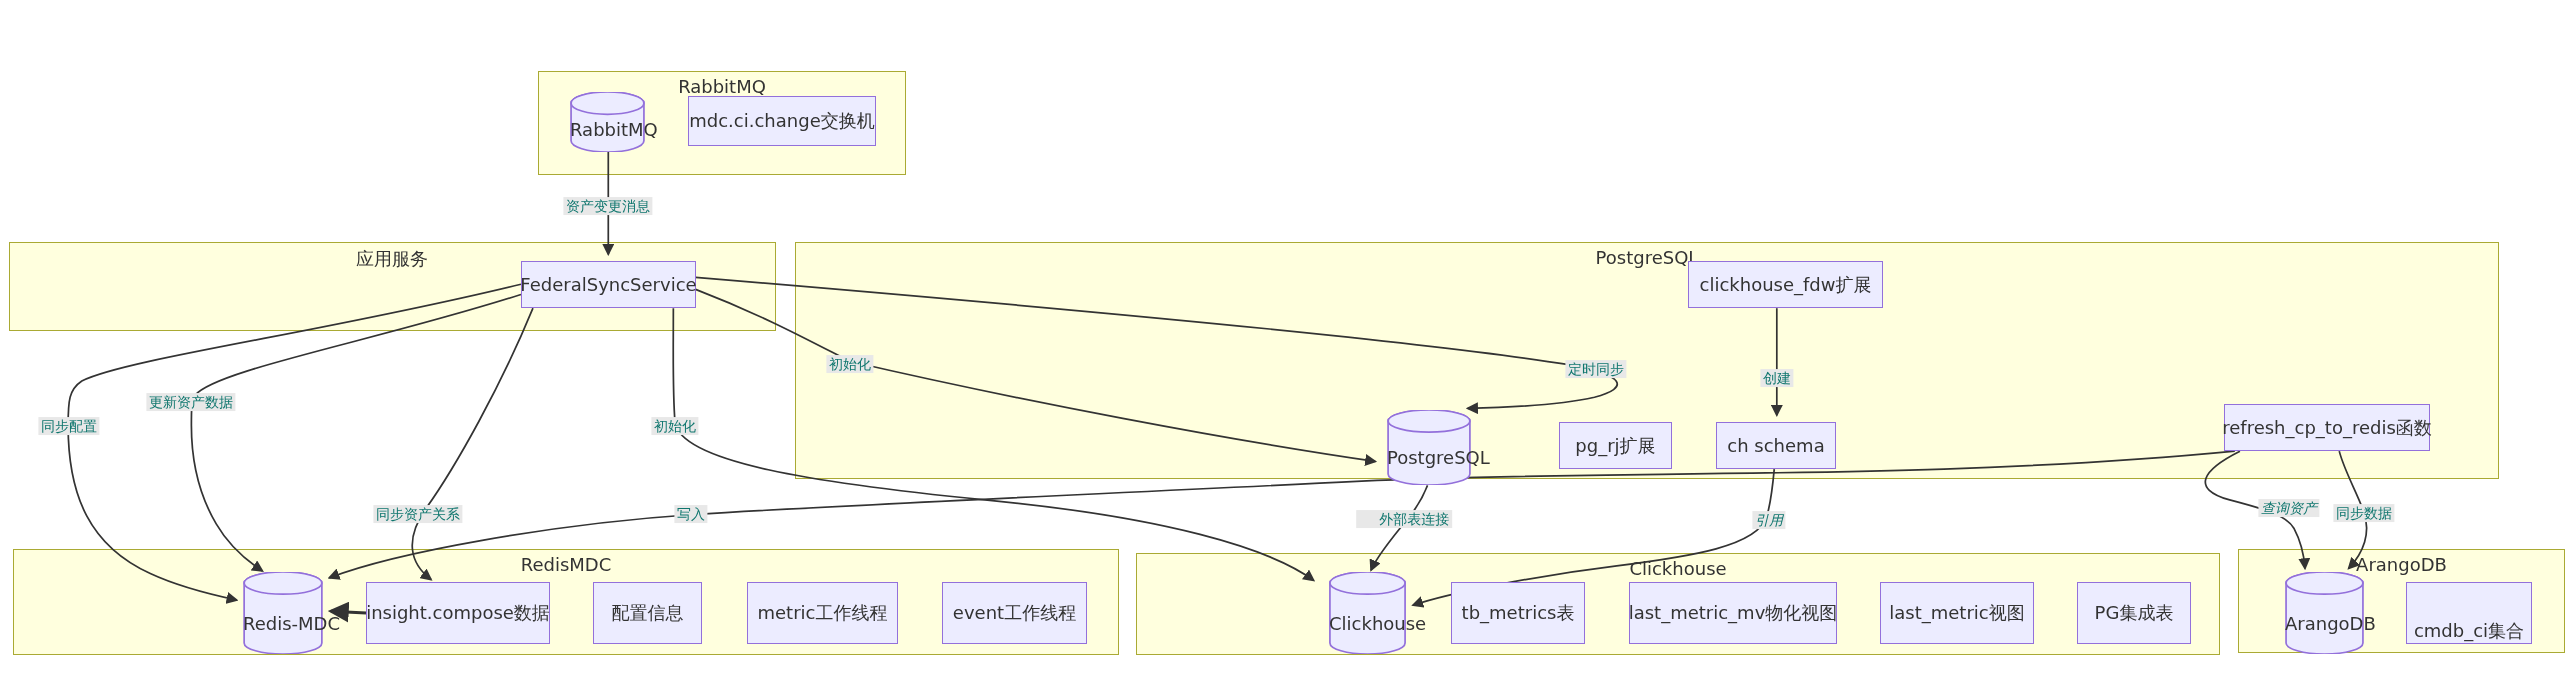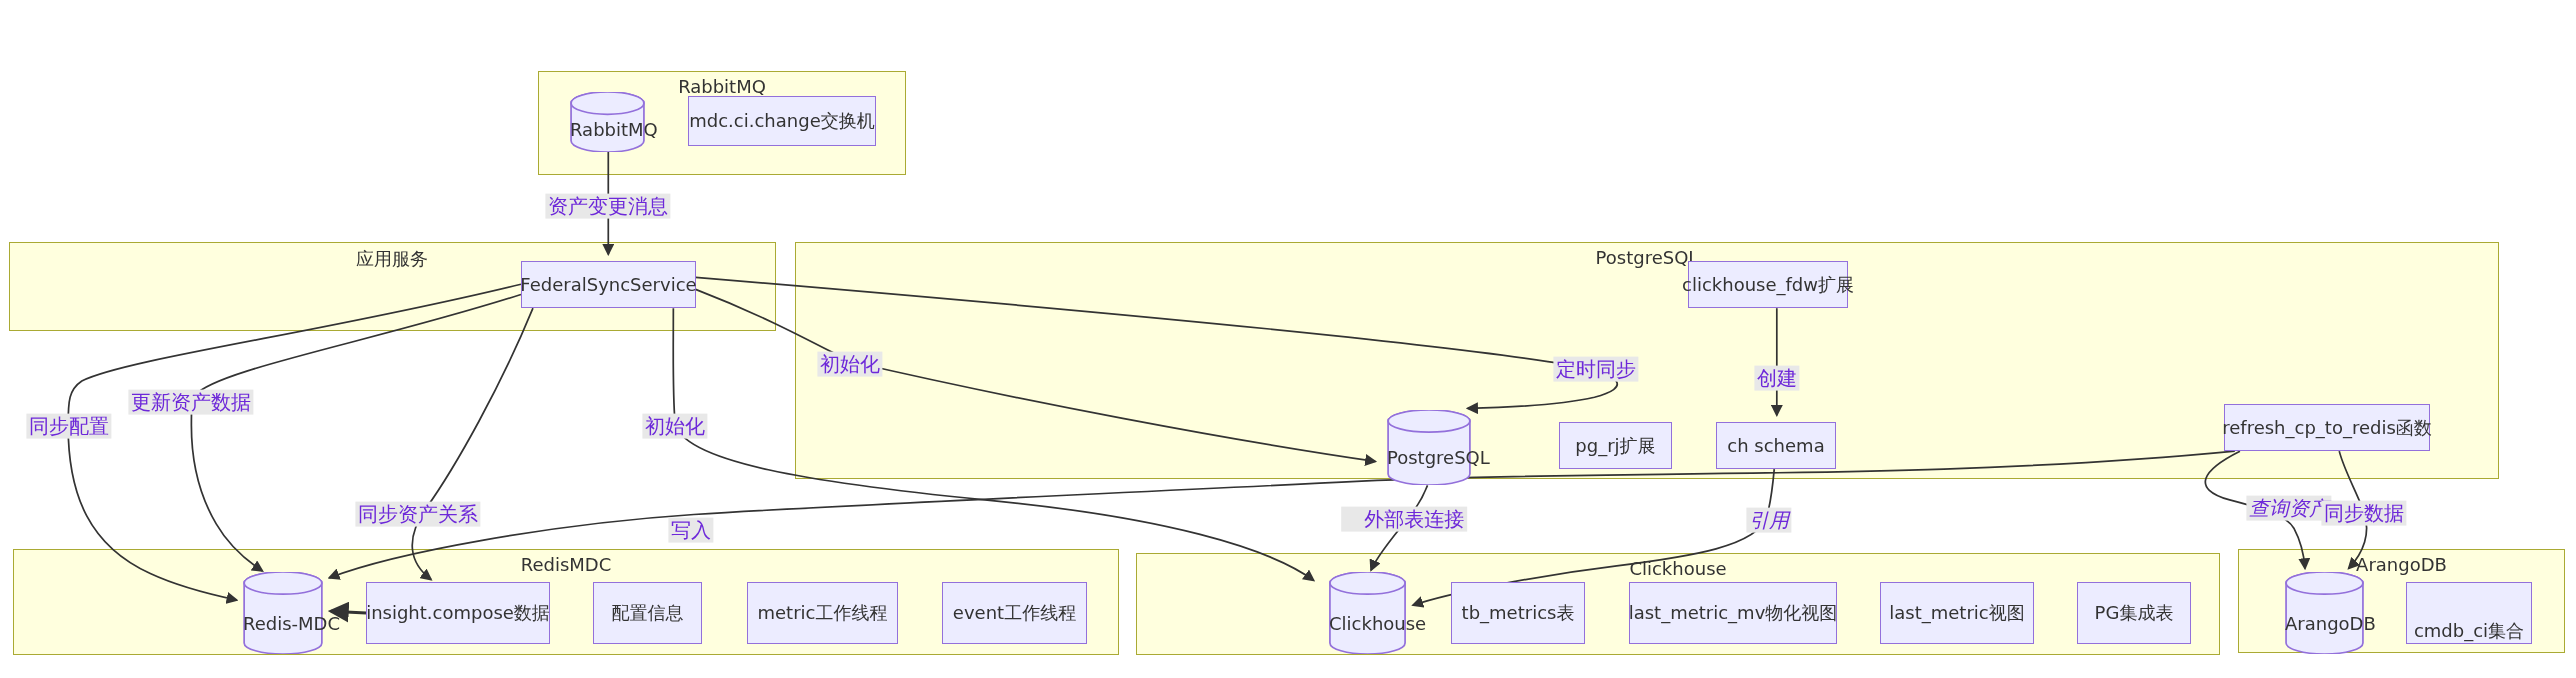--- a/index.html
+++ b/index.html
@@ -36,21 +36,21 @@
     position:absolute;left:0;width:100%;top:62%;
     transform:translateY(-50%);
     text-align:center;font-size:18px;white-space:nowrap;
   }
   #edges{position:absolute;left:0;top:0;}
   .edge{fill:none;stroke:var(--edge-color,#333333);stroke-width:2px;}
   .edge.thick{stroke-width:3.5px;}
   .edge-label{
     position:absolute;transform:translate(-50%,-50%);
     background:var(--label-bg,#e8e8e8);
-    color:#6d28d9;font-size:20px;line-height:1.15;
+    color:#0f766e;font-size:14px;line-height:1.15;
     padding:0.9px 2.6px;white-space:nowrap;
   }
 </style>
 </head>
 <body>
 
 <div id="canvas" style="--group-fill: #ffffde; --group-border: #aaaa33; --node-fill: #ECECFF; --node-border: #9370DB; --edge-color: #333333; --label-bg: #e8e8e8; background: rgb(255, 255, 255);">
   <div id="groups-layer">
       <div class="grp" style="left: 538px; top: 71px; width: 368px; height: 104px;">
         <div class="grp-title">RabbitMQ</div>
@@ -101,21 +101,21 @@
           <ellipse cx="43.5" cy="13" rx="42.5" ry="13" fill="#ECECFF" stroke="#9370DB" stroke-width="2"></ellipse>
         </svg>
         <span class="cyl-label">RabbitMQ</span>
       </div>
       <div class="node-rect" style="left: 688px; top: 96px; width: 188px; height: 50px;">
         <span>mdc.ci.change交换机</span>
       </div>
       <div class="node-rect" style="left: 521px; top: 261px; width: 175px; height: 47px;">
         <span>FederalSyncService</span>
       </div>
-      <div class="node-rect" style="left: 1688px; top: 261px; width: 160px; height: 47px;">
+      <div class="node-rect" style="left: 1688px; top: 261px; width: 195px; height: 47px;">
         <span>clickhouse_fdw扩展</span>
       </div>
       <div class="node-cyl" style="left: 1387px; top: 410px; width: 84px; height: 75px;">
         <svg width="84" height="75" viewBox="0 0 98 88">
           <path d="M1,13 L1,75 A48,13 0 0 0 97,75 L97,13 A48,13 0 0 0 1,13" fill="#ECECFF" stroke="#9370DB" stroke-width="2"></path>
           <ellipse cx="49" cy="13" rx="48" ry="13" fill="#ECECFF" stroke="#9370DB" stroke-width="2"></ellipse>
         </svg>
         <span class="cyl-label">PostgreSQL</span>
       </div>
       <div class="node-rect" style="left: 1559px; top: 422px; width: 113px; height: 47px;">
@@ -180,18 +180,18 @@
       <div class="edge-label" style="left: 608px; top: 206px;">资产变更消息</div>
       <div class="edge-label" style="left: 69px; top: 426px;">同步配置</div>
       <div class="edge-label" style="left: 191px; top: 402px;">更新资产数据</div>
       <div class="edge-label" style="left: 418px; top: 514px;">同步资产关系</div>
       <div class="edge-label" style="left: 850px; top: 364px;">初始化</div>
       <div class="edge-label" style="left: 675px; top: 426px;">初始化</div>
       <div class="edge-label" style="left: 1596px; top: 369px;">定时同步</div>
       <div class="edge-label" style="left: 1777px; top: 366px; margin-top: 12px;">创建</div>
       <div class="edge-label" style="left: 1404px; top: 519px; padding-left: 23px;">外部表连接</div>
       <div class="edge-label" style="left: 1769px; top: 520px; font-style: italic;">引用</div>
-      <div class="edge-label" style="left: 691px; top: 530px;">写入</div>
+      <div class="edge-label" style="left: 691px; top: 514px;">写入</div>
       <div class="edge-label" style="left: 2289px; top: 508px; font-style: italic;">查询资产</div>
       <div class="edge-label" style="left: 2364px; top: 513px;">同步数据</div>
     </div>
 </div>
 
 
 </body></html>

